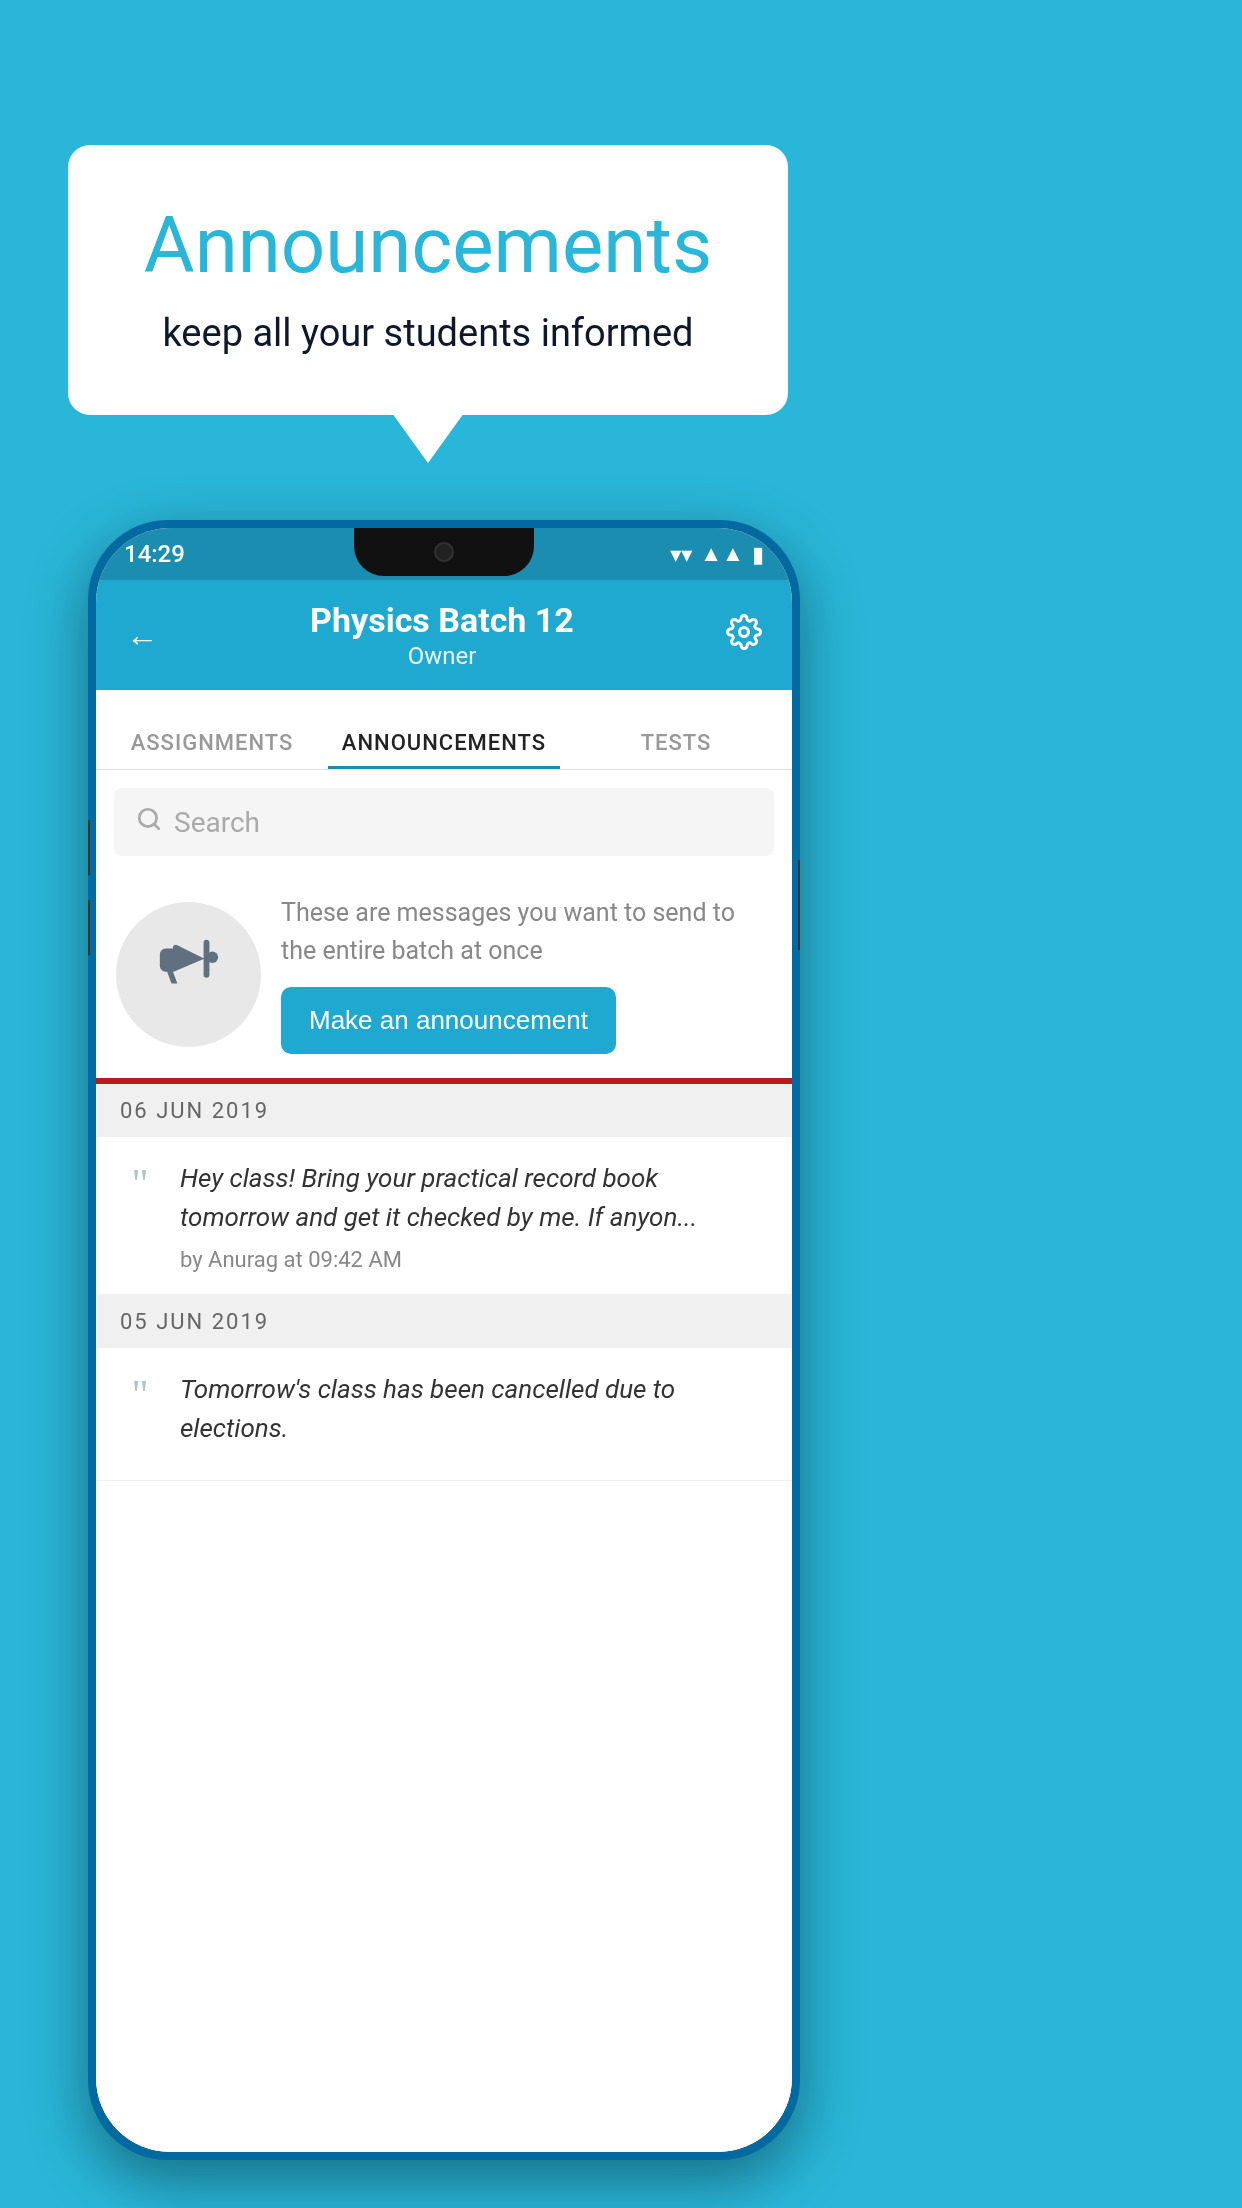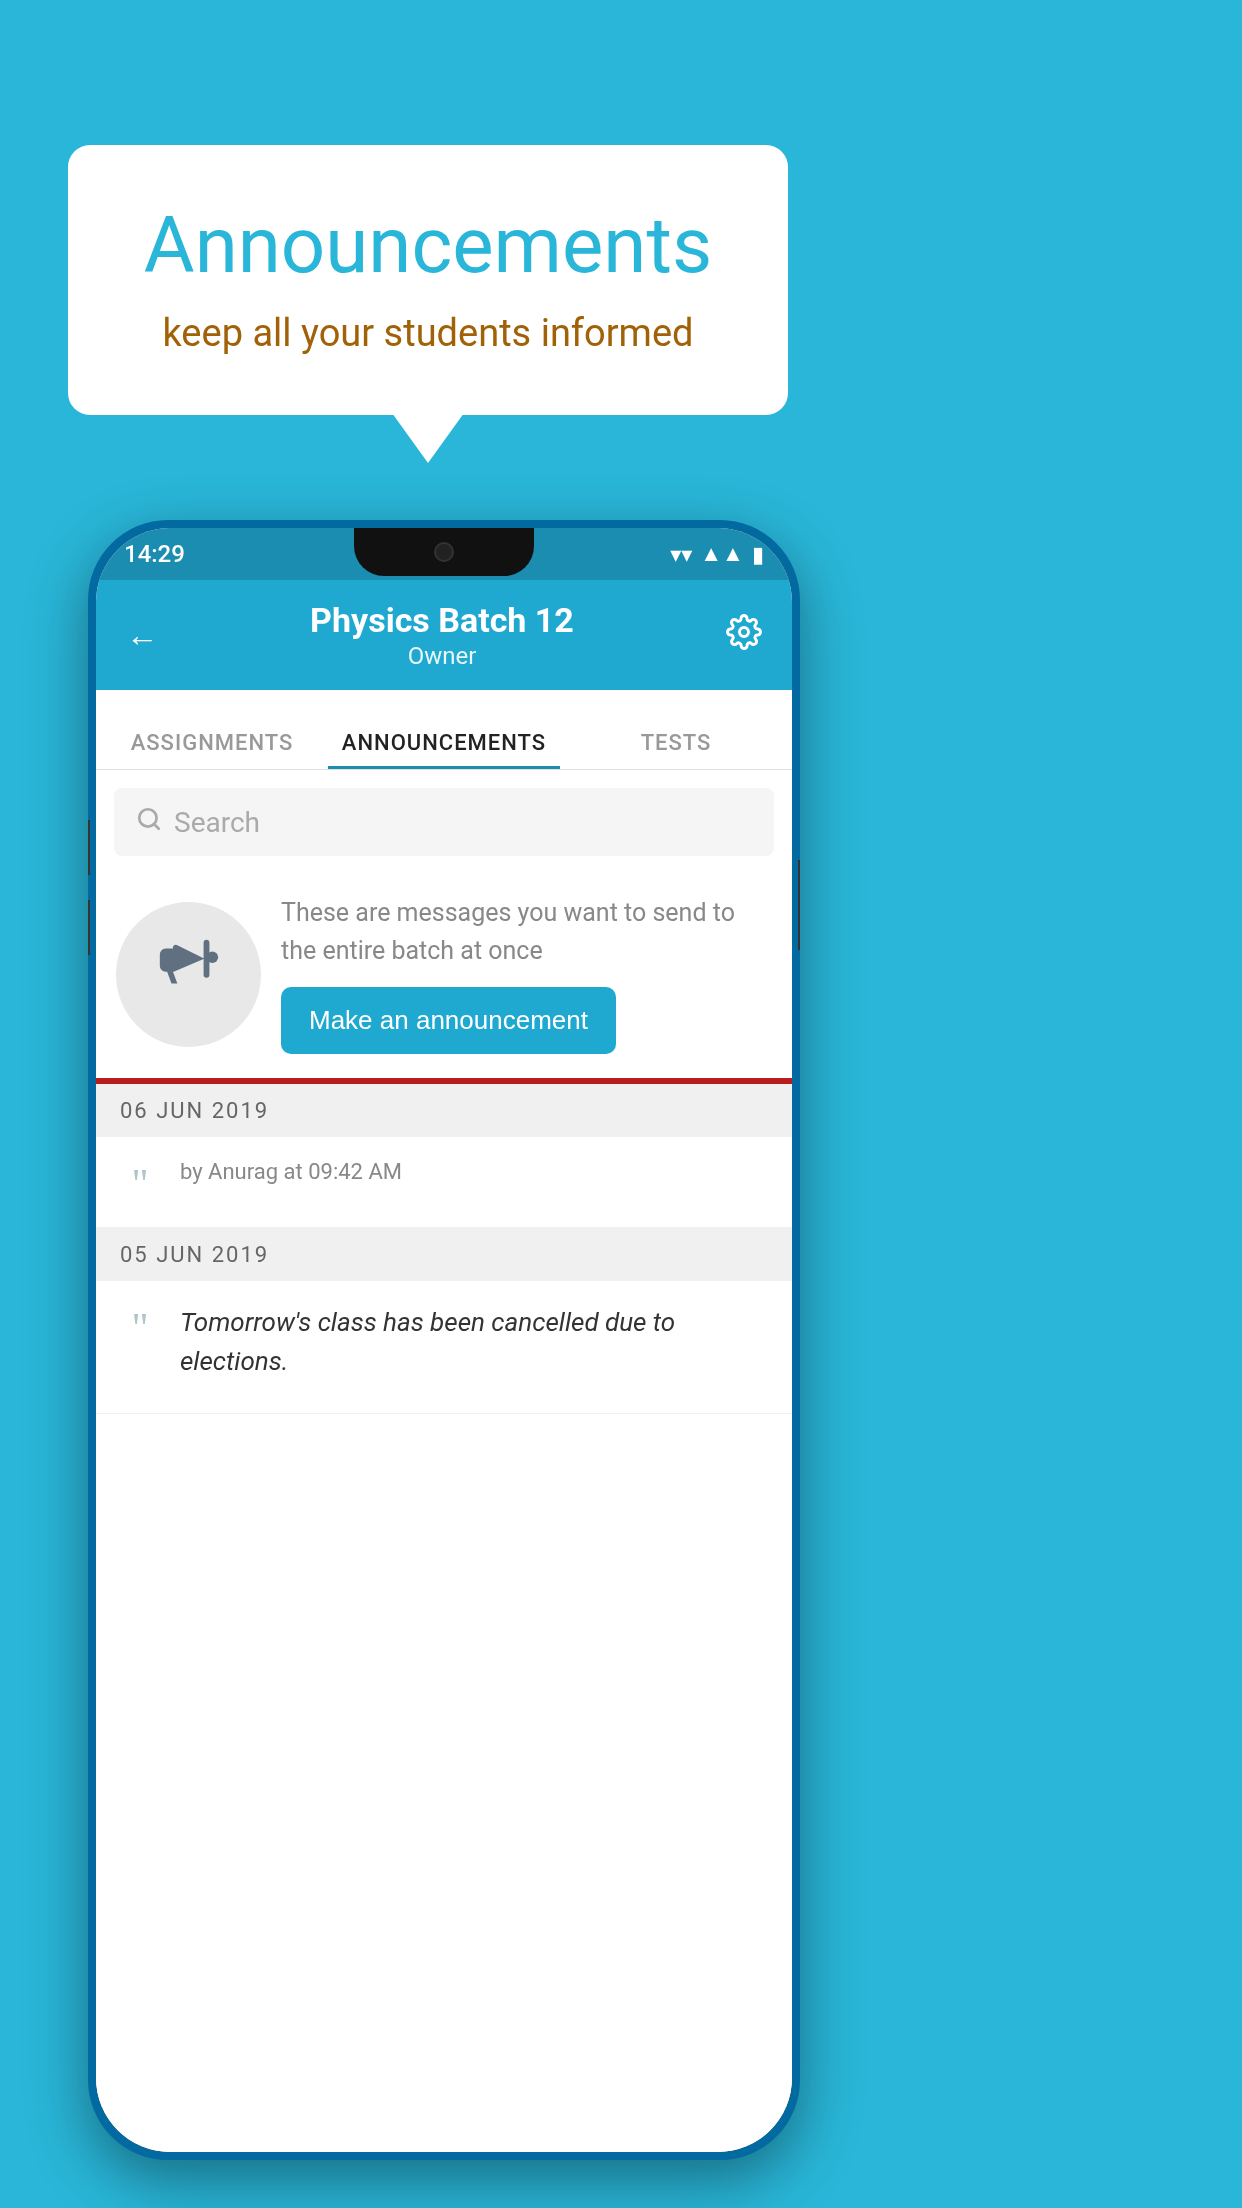--- a/index.html
+++ b/index.html
@@ -44,21 +44,21 @@
 
     .bubble-title {
       font-size: 78px;
       color: #29b6d8;
       font-weight: 400;
       margin-bottom: 20px;
     }
 
     .bubble-subtitle {
       font-size: 38px;
-      color: #a16207;
+      color: #0f172a;
       font-weight: 400;
     }
 
     
     .phone-frame {
       position: absolute;
       top: 520px;
       left: 88px;
       width: 712px;
       height: 1640px;
@@ -457,20 +457,21 @@
             <div class="cta-description">These are messages you want to send to the entire batch at once</div>
             <button class="make-announcement-btn">Make an announcement</button>
           </div>
         </div>
 
         <div class="date-divider">06  JUN  2019</div>
 
         <div class="announcement-item">
           <div class="quote-icon">"</div>
           <div class="announcement-text-wrap">
+            <div class="announcement-text">Hey class! Bring your practical record book tomorrow and get it checked by me. If anyon...</div>
             <div class="announcement-meta">by Anurag at 09:42 AM</div>
           </div>
         </div>
 
         <div class="date-divider">05  JUN  2019</div>
 
         <div class="announcement-item">
           <div class="quote-icon">"</div>
           <div class="announcement-text-wrap">
             <div class="announcement-text">Tomorrow's class has been cancelled due to elections.</div>

